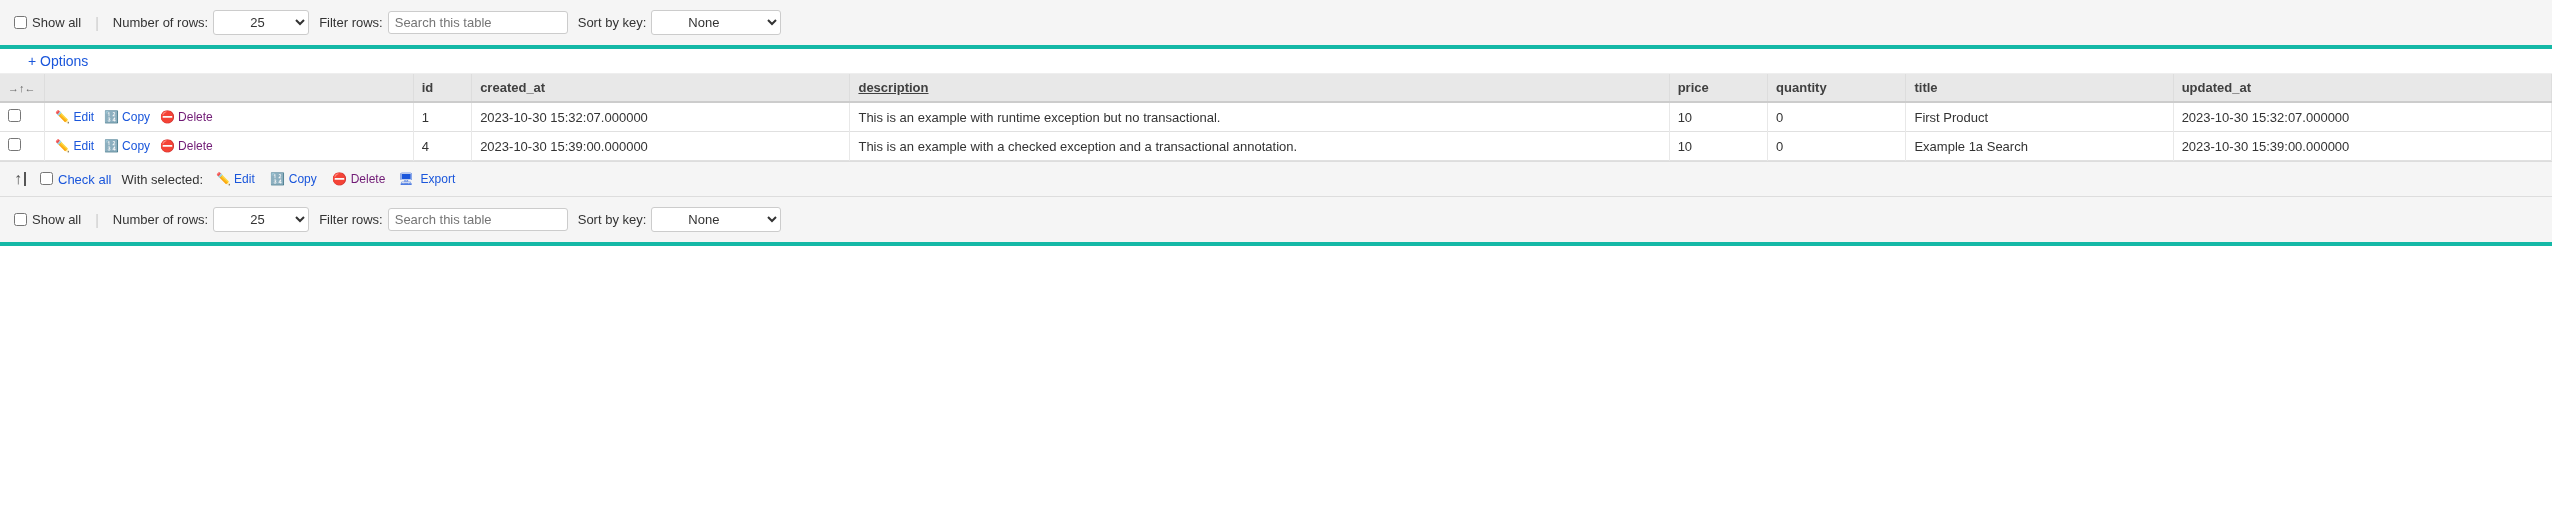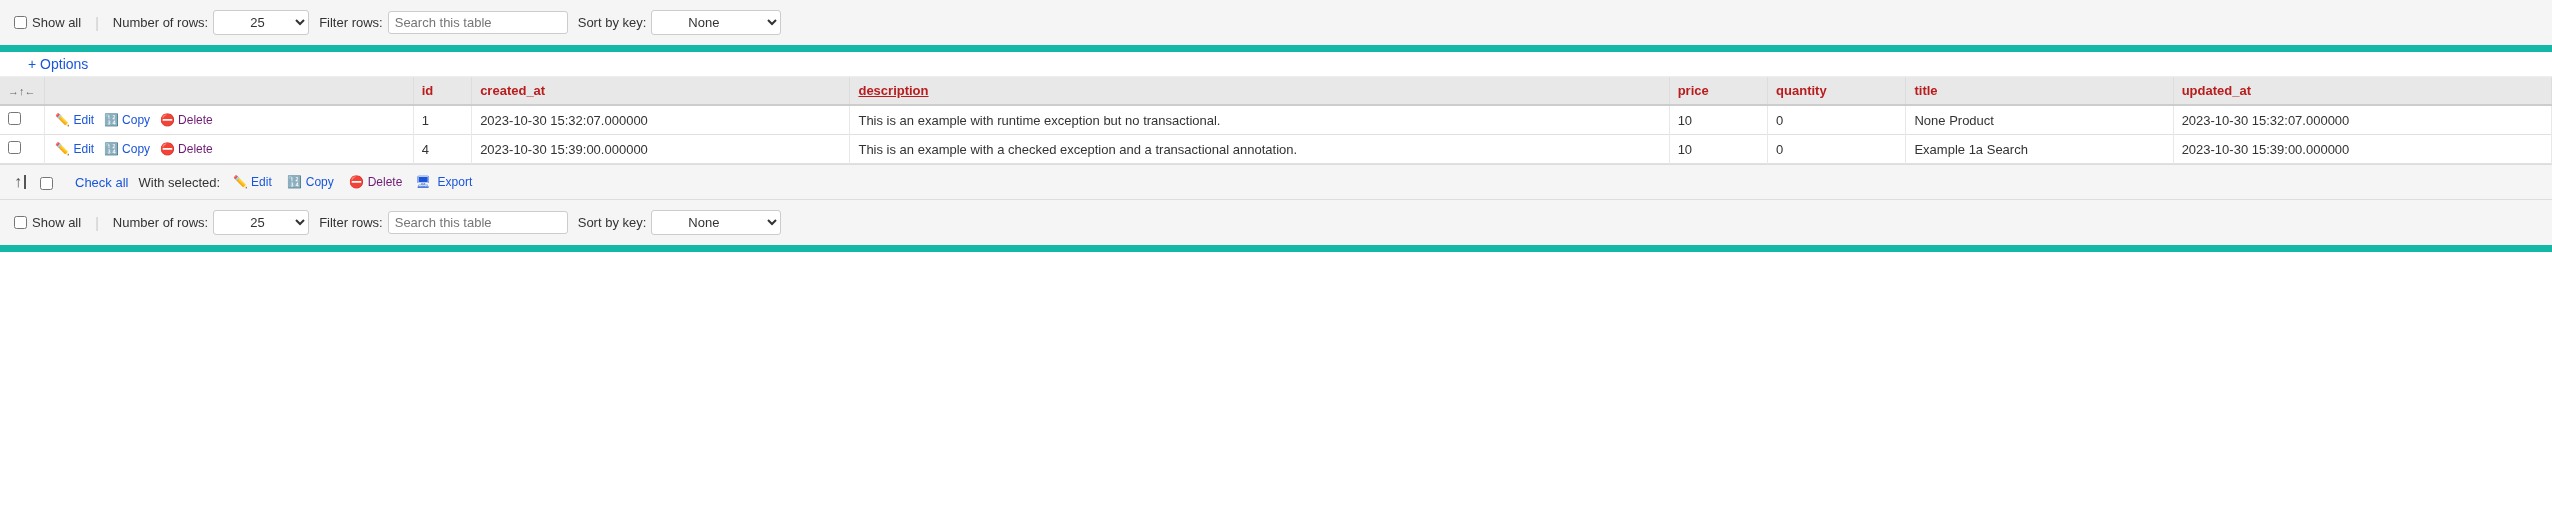--- a/index.html
+++ b/index.html
@@ -8,21 +8,21 @@
       font-size: 13px;
       background: #fff;
       color: #333;
     }
 
     .toolbar {
       display: flex;
       align-items: center;
       padding: 10px 14px;
       background: #f5f5f5;
-      border-bottom: 7px solid #14b8a6;
+      border-bottom: 4px solid #14b8a6;
       gap: 10px;
       flex-wrap: wrap;
     }
     .toolbar-item {
       display: flex;
       align-items: center;
       gap: 5px;
     }
     .toolbar label {
       font-size: 13px;
@@ -65,21 +65,21 @@
     }
 
     thead tr {
       background: #e8e8e8;
       border-bottom: 2px solid #ccc;
     }
 
     thead th {
       padding: 6px 8px;
       text-align: left;
-      color: #b91c1c;
+      color: #404040;
       font-weight: 600;
       white-space: nowrap;
       border-right: 1px solid #ddd;
     }
 
     thead th.col-checkbox {
       color: #555;
       width: 32px;
     }
     thead th.col-actions {
@@ -148,22 +148,22 @@
       align-items: center;
       cursor: pointer;
     }
     .bottom-bar-actions {
       display: flex;
       align-items: center;
       gap: 10px;
     }
     .check-all-label {
       display: flex;
-      align-items: flex-end;
-      gap: 22px;
+      align-items: flex-start;
+      gap: 5px;
       color: #1a56db;
       cursor: pointer;
       font-size: 13px;
     }
     .with-selected {
       color: #333;
       font-size: 13px;
     }
     .btn-export {
       display: inline-flex;
@@ -257,21 +257,21 @@
           <span class="icon-delete"></span>
           <span>Delete</span>
         </button>
       </div>
     </td>
     <td>1</td>
     <td>2023-10-30 15:32:07.000000</td>
     <td class="desc-col">This is an example with runtime exception but no transactional.</td>
     <td>10</td>
     <td>0</td>
-    <td>None Product</td>
+    <td>First Product</td>
     <td>2023-10-30 15:32:07.000000</td>
   </tr>
         <tr>
     <td>
       <input type="checkbox" style="">
     </td>
     <td>
       <div class="action-cell">
         <button class="btn-edit">
           <span class="icon-pencil"></span>

